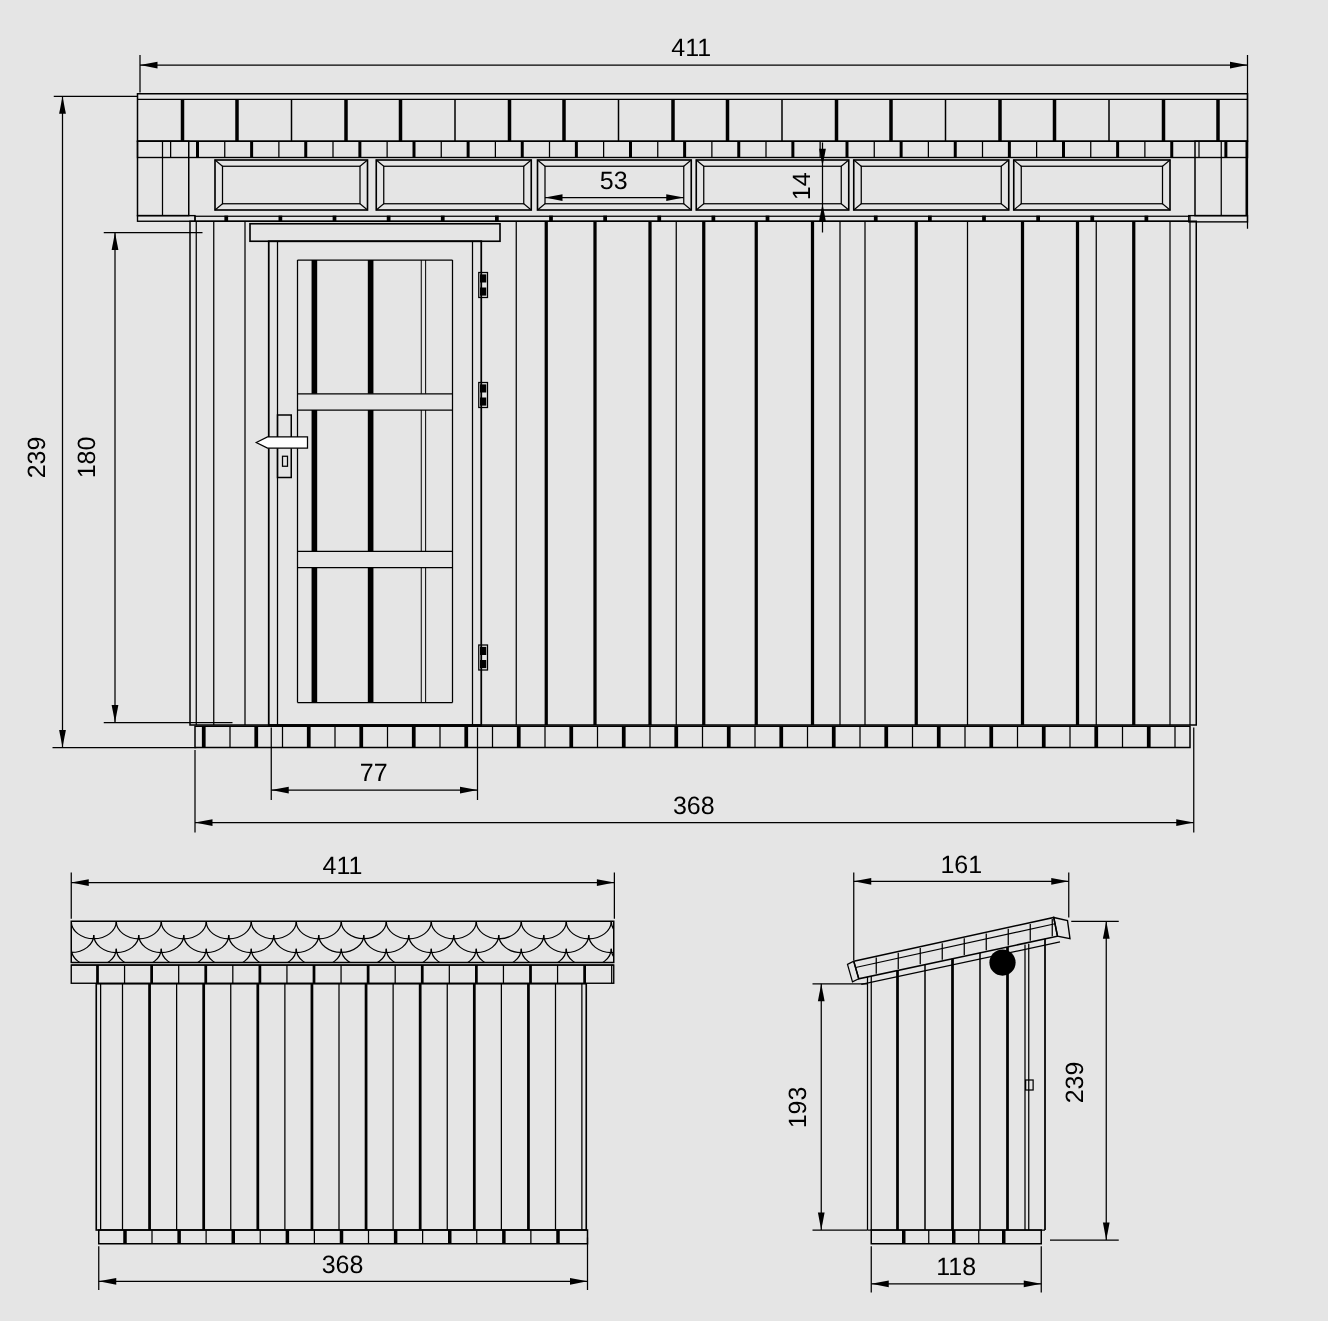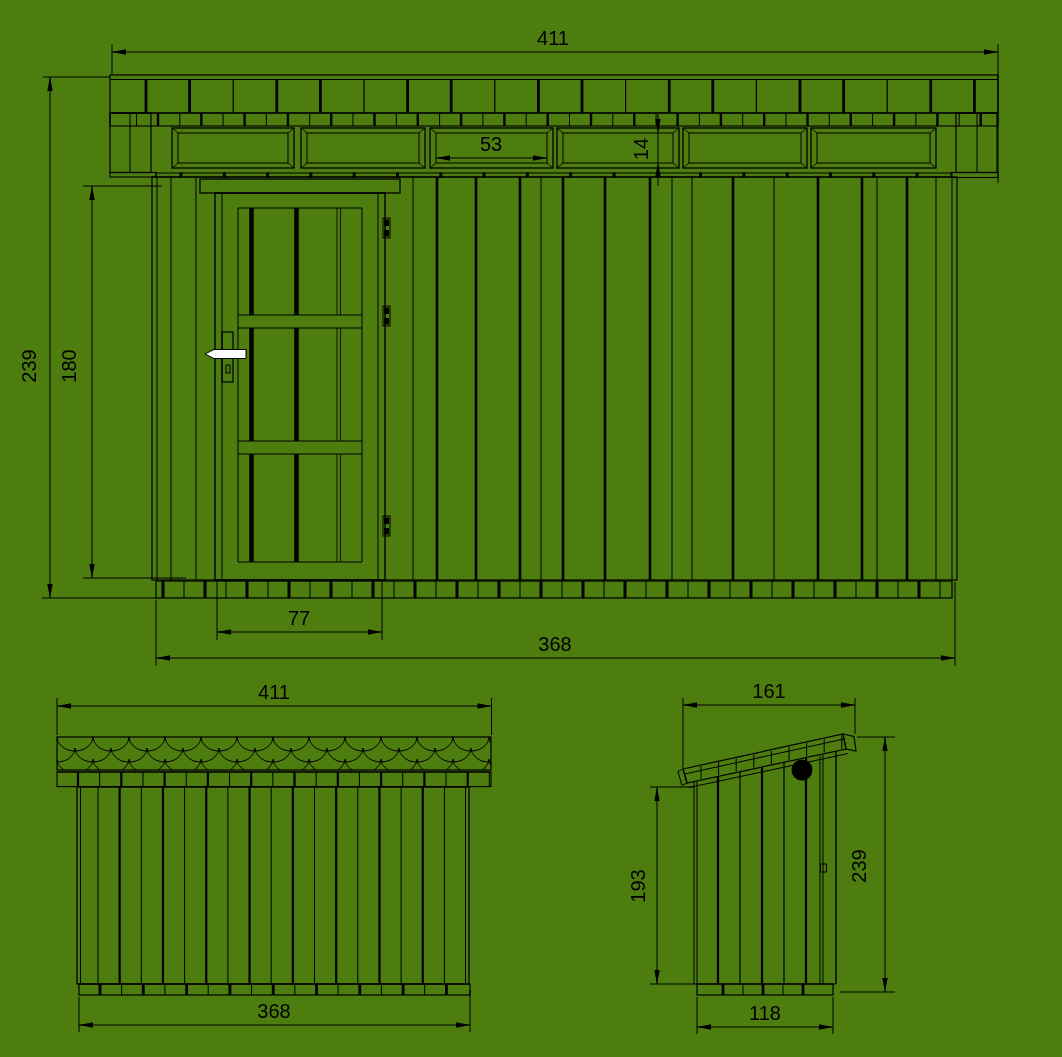--- a/index.html
+++ b/index.html
@@ -1,16 +1,16 @@
 <!DOCTYPE html>
 <html><head>
 <meta charset="utf-8">
 <style>
   html,body{margin:0;padding:0;background:#ffffff;}
-  .stage{position:relative;width:1062px;height:1057px;background:#4d7c0f;overflow:hidden;
+  .stage{position:relative;width:1062px;height:1057px;background:#e5e5e5;overflow:hidden;
          font-family:"Liberation Sans", sans-serif;}
   svg{display:block;}
   .dim{font:20px "Liberation Sans", sans-serif;fill:#000;}
 </style>
 </head>
 <body>
 
 <div class="stage">
   <svg id="dwg" width="1062" height="1057" viewBox="0 0 1062 1057">
     <defs id="dwg-defs">

